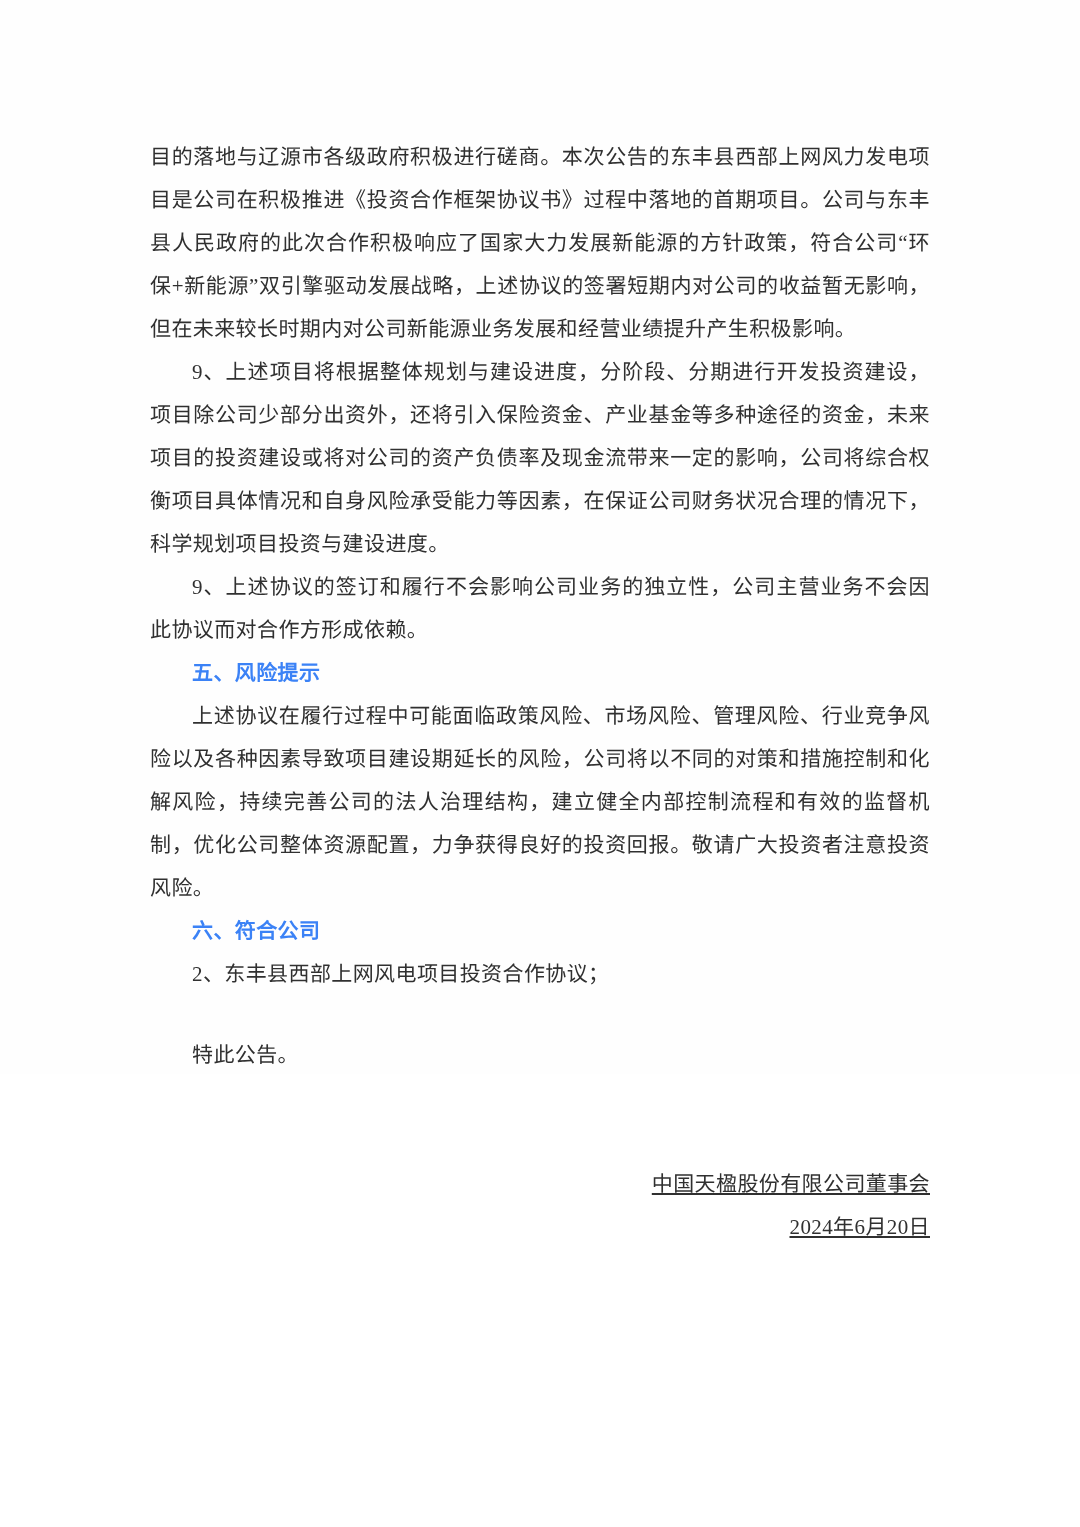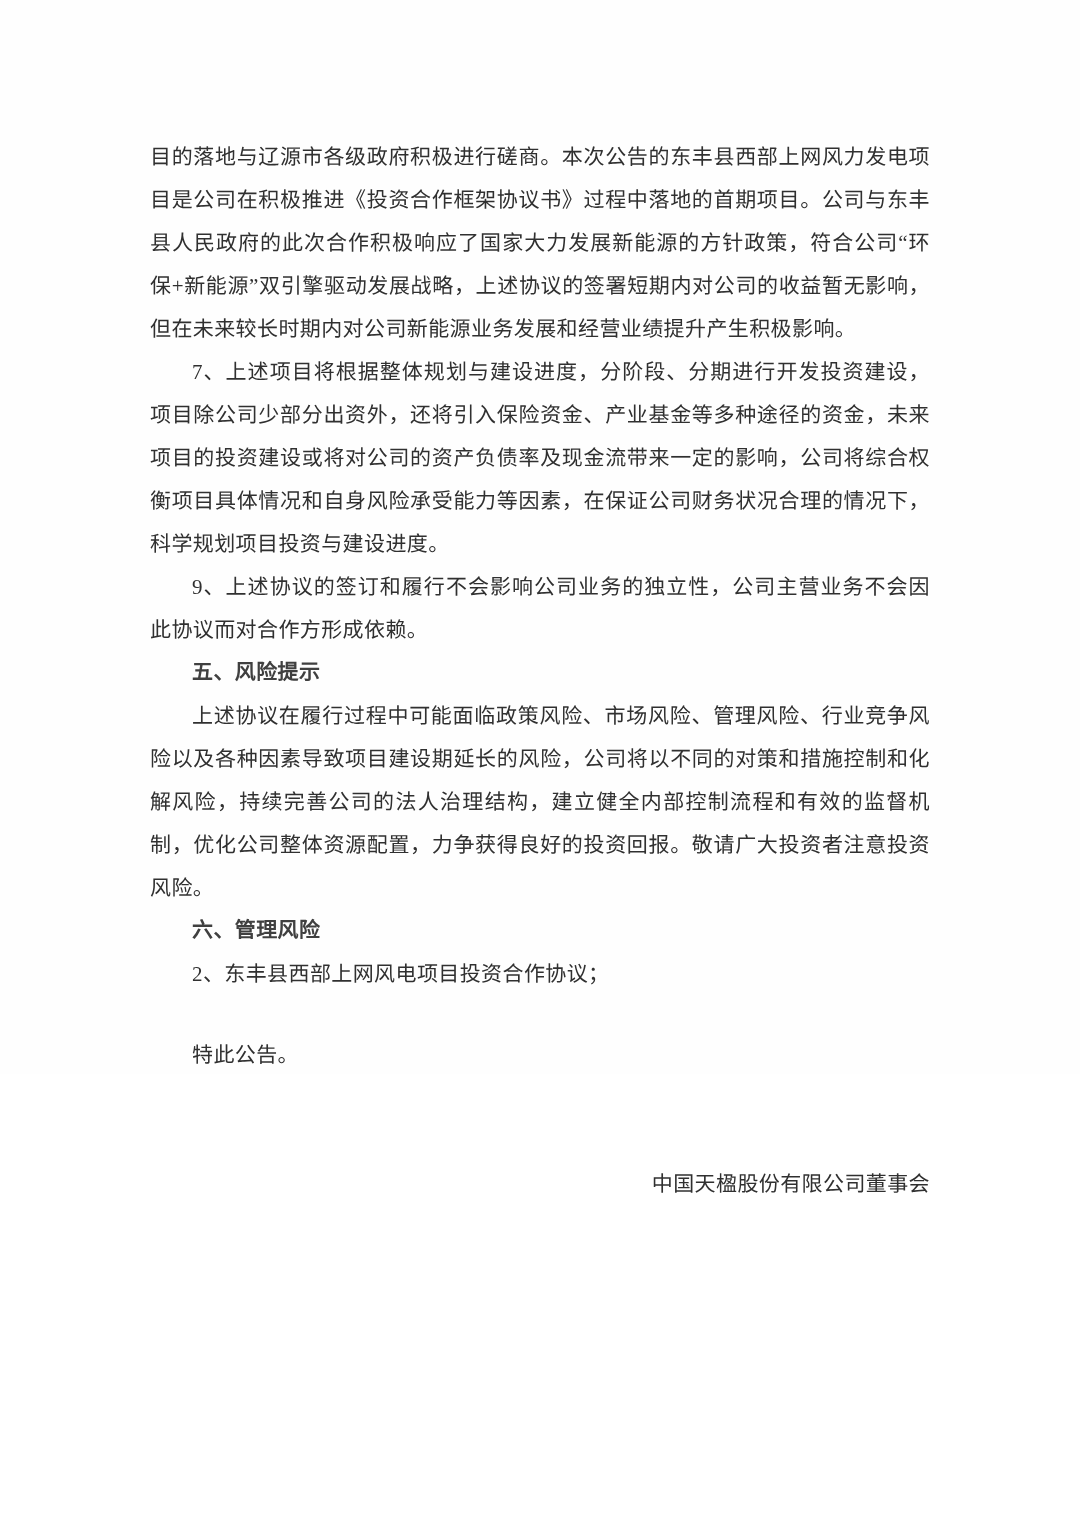--- a/index.html
+++ b/index.html
@@ -30,69 +30,71 @@
     letter-spacing: 0.4px;
   }
   .para {
     text-indent: 2em;
   }
   .para.no-indent {
     text-indent: 0;
   }
   .heading {
     margin: 0;
-    font-family: Liberation Mono, monospace;
+    font-family: Liberation Serif, serif;
     font-weight: 700;
     font-size: 21px;
     line-height: 43px;
     text-indent: 2em;
-    color: #404040;
+    color: #3b82f6;
     margin-top: 4px;
     margin-bottom: 13px;
   }
   .list-item {
     text-indent: 2em;
   }
   .closing {
     text-indent: 2em;
     margin-top: 38px !important;
   }
   .signature {
     margin-top: 86px;
     text-align: right;
+    text-decoration: underline;
   }
   .signature p {
     margin: 0;
     font-size: 21px;
     line-height: 43px;
     letter-spacing: 0.4px;
     text-align: right;
   }
 </style>
 </head>
 <body>
 
 <div class="page">
   <div class="doc-body">
 
     <p class="para no-indent">目的落地与辽源市各级政府积极进行磋商。本次公告的东丰县西部上网风力发电项目是公司在积极推进《投资合作框架协议书》过程中落地的首期项目。公司与东丰县人民政府的此次合作积极响应了国家大力发展新能源的方针政策，符合公司“环保+新能源”双引擎驱动发展战略，上述协议的签署短期内对公司的收益暂无影响，但在未来较长时期内对公司新能源业务发展和经营业绩提升产生积极影响。</p>
 
-    <p class="para">7、上述项目将根据整体规划与建设进度，分阶段、分期进行开发投资建设，项目除公司少部分出资外，还将引入保险资金、产业基金等多种途径的资金，未来项目的投资建设或将对公司的资产负债率及现金流带来一定的影响，公司将综合权衡项目具体情况和自身风险承受能力等因素，在保证公司财务状况合理的情况下，科学规划项目投资与建设进度。</p>
+    <p class="para">9、上述项目将根据整体规划与建设进度，分阶段、分期进行开发投资建设，项目除公司少部分出资外，还将引入保险资金、产业基金等多种途径的资金，未来项目的投资建设或将对公司的资产负债率及现金流带来一定的影响，公司将综合权衡项目具体情况和自身风险承受能力等因素，在保证公司财务状况合理的情况下，科学规划项目投资与建设进度。</p>
 
     <p class="para">9、上述协议的签订和履行不会影响公司业务的独立性，公司主营业务不会因此协议而对合作方形成依赖。</p>
 
     <p class="heading">五、风险提示</p>
 
     <p class="para">上述协议在履行过程中可能面临政策风险、市场风险、管理风险、行业竞争风险以及各种因素导致项目建设期延长的风险，公司将以不同的对策和措施控制和化解风险，持续完善公司的法人治理结构，建立健全内部控制流程和有效的监督机制，优化公司整体资源配置，力争获得良好的投资回报。敬请广大投资者注意投资风险。</p>
 
-    <p class="heading">六、管理风险</p>
+    <p class="heading">六、符合公司</p>
 
 
     <p class="list-item">2、东丰县西部上网风电项目投资合作协议；</p>
 
     <p class="closing">特此公告。</p>
 
     <div class="signature">
       <p>中国天楹股份有限公司董事会</p>
+      <p>2024年6月20日</p>
     </div>
 
   </div>
 </div>
 
 </body></html>

